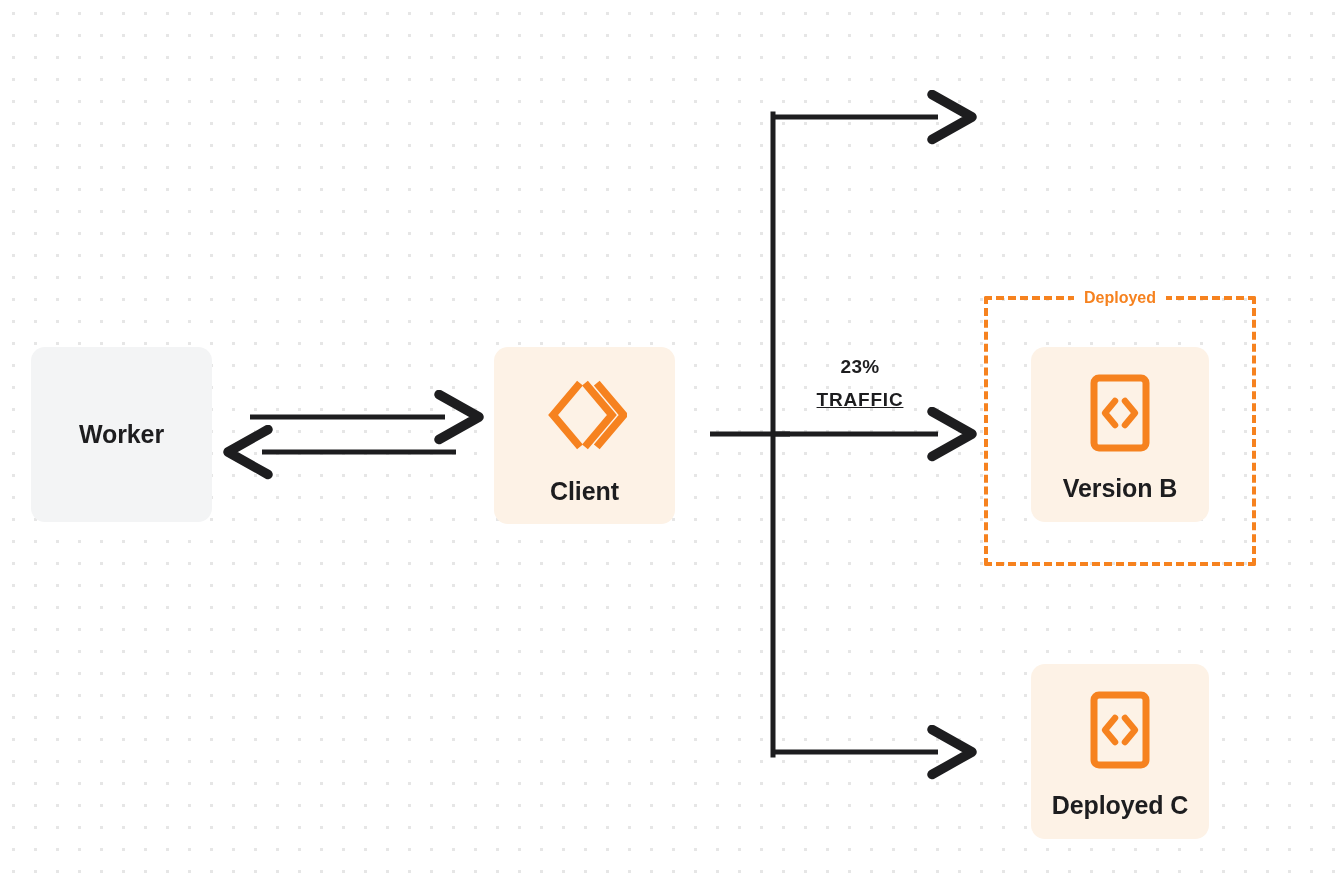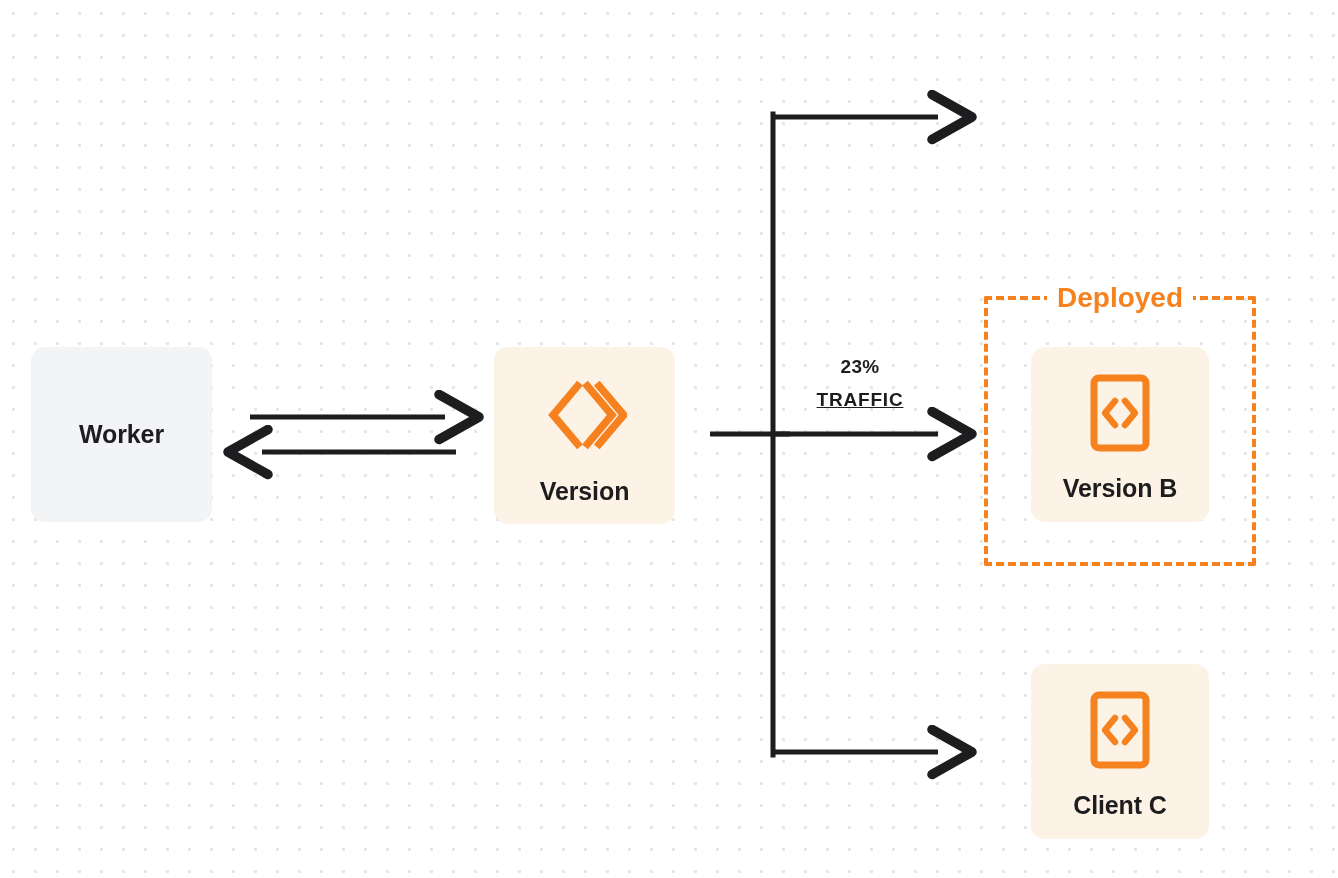--- a/index.html
+++ b/index.html
@@ -99,21 +99,21 @@
     border-radius: 2px;
   }
   #deployed-label {
     position: absolute;
     left: 50%;
     top: -17px;
     transform: translateX(-50%);
     background: #ffffff;
     padding: 0 10px;
     color: #f6821f;
-    font-size: 28px;
+    font-size: 16px;
     font-weight: 700;
     line-height: 30px;
     white-space: nowrap;
   }
 
   
   #connectors {
     position: absolute;
     left: 0;
     top: 0;
@@ -179,21 +179,21 @@
     <span>
       <svg class="worker-logo" viewBox="0 0 100 100" xmlns="http://www.w3.org/2000/svg">
 
         <path d="M44 12 L12 50 L44 88" fill="none" stroke="#f6821f" stroke-width="9" stroke-linecap="butt" stroke-linejoin="miter"></path>
 
         <path d="M50 12 L82 50 L50 88" fill="none" stroke="#f6821f" stroke-width="9" stroke-linecap="butt" stroke-linejoin="miter"></path>
 
         <path d="M64 12 L96 50 L64 88" fill="none" stroke="#f6821f" stroke-width="9" stroke-linecap="butt" stroke-linejoin="miter"></path>
       </svg>
     </span>
-    <span class="node-label">Version</span>
+    <span class="node-label">Client</span>
   </div>
 
   <div id="deployed-group">
     <span id="deployed-label">Deployed</span>
   </div>
 
 
   <div id="version-b-node" class="node version-node">
     <span>
       <svg class="code-icon" viewBox="0 0 60 78" xmlns="http://www.w3.org/2000/svg">
@@ -206,16 +206,16 @@
   </div>
 
   <div id="version-c-node" class="node version-node">
     <span>
       <svg class="code-icon" viewBox="0 0 60 78" xmlns="http://www.w3.org/2000/svg">
         <rect x="4" y="4" width="52" height="70" rx="5" ry="5" fill="none" stroke="#f6821f" stroke-width="7"></rect>
         <path d="M25 27 L15 39 L25 51" fill="none" stroke="#f6821f" stroke-width="6.5" stroke-linecap="round" stroke-linejoin="round"></path>
         <path d="M35 27 L45 39 L35 51" fill="none" stroke="#f6821f" stroke-width="6.5" stroke-linecap="round" stroke-linejoin="round"></path>
       </svg>
     </span>
-    <span class="node-label">Client C</span>
+    <span class="node-label">Deployed C</span>
   </div>
 
 </div>
 
 </body></html>

